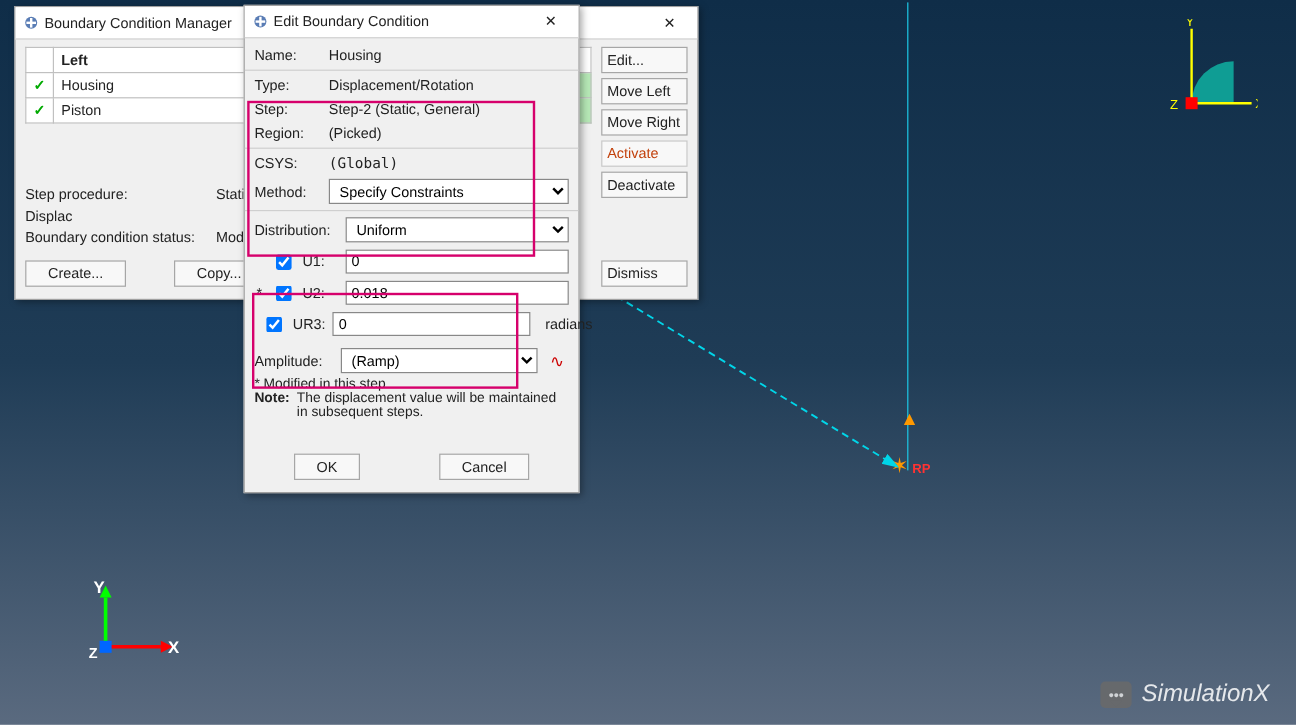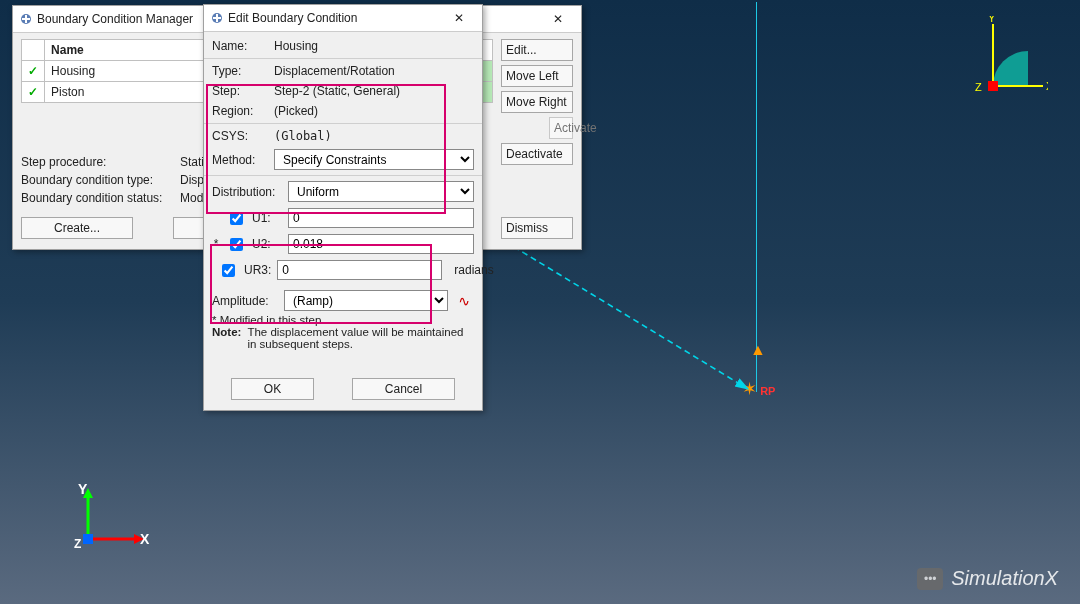--- a/index.html
+++ b/index.html
@@ -31,22 +31,22 @@
   .bc-table th, .bc-table td { border:1px solid #c0c0c0; padding:3px 6px; text-align:left; font-size:12px; }
   .bc-table th { background:#fff; font-weight:bold; }
   td.chk { width:18px; text-align:center; color:#0a0; font-weight:bold; }
   td.created { background:#b6e8b6; }
   .bc-info { margin-top:50px; line-height:18px; }
   .bc-info-row { display:flex; gap:4px; }
   .bc-info-k { width:155px; }
   .bc-btns { margin-top:10px; display:flex; gap:40px; }
   .bc-right { width:72px; display:flex; flex-direction:column; gap:4px; }
   .btn { background:#f8f8f8; border:1px solid #a6a6a6; padding:3px 4px; font-size:12px; text-align:left; }
-  .btn.wide { padding:3px 32px; }
-  .btn.disabled { color:#737373; border-color:#c8c8c8;margin-left:48px; }
+  .btn.wide { padding:3px 18px; }
+  .btn.disabled { color:#c2410c; border-color:#c8c8c8; }
   
   #edit-bc { left:203px; top:4px; width:280px; }
   #edit-bc .body { padding:4px 8px 10px; }
   .kv { display:flex; gap:6px; padding:3px 0; align-items:center; }
   .kv .k { width:56px; }
   .sep { height:1px; background:#cfcfcf; margin:2px -8px; }
   .field { flex:1; border:1px solid #888; background:#fff; padding:2px 4px; height:20px; font-size:12px; }
   select.field { height:21px; }
   .check { width:13px; height:13px; }
   .u-row { display:flex; align-items:center; gap:6px; padding:3px 0; }
@@ -118,21 +118,21 @@
     <span>Boundary Condition Manager</span>
     <span class="title-spacer"></span>
     <div class="win-btn close">✕</div>
   </div>
   <div class="body">
     <div class="bc-left">
       <table class="bc-table">
         <tbody>
             <tr>
           <th style="width:18px"></th>
-          <th>Name</th>
+          <th>Left</th>
           <th>Initial</th>
           <th>St</th>
         </tr>
         <tr>
           <td class="chk">✓</td>
           <td>Housing</td>
           <td class="created">Created</td>
           <td class="created">Pr</td>
         </tr>
         <tr>
@@ -143,21 +143,20 @@
         </tr>
       </tbody>
         </table>
 
       <div class="bc-info">
         <div class="bc-info-row">
             <span class="bc-info-k">Step procedure:</span>
             <span>Static,</span>
           </div>
         <div class="bc-info-row">
-            <span class="bc-info-k">Boundary condition type:</span>
             <span>Displac</span>
           </div>
         <div class="bc-info-row">
             <span class="bc-info-k">Boundary condition status:</span>
             <span>Modifi</span>
           </div>
       </div>
 
       <div class="bc-btns">
         <div class="btn wide">Create...</div>

